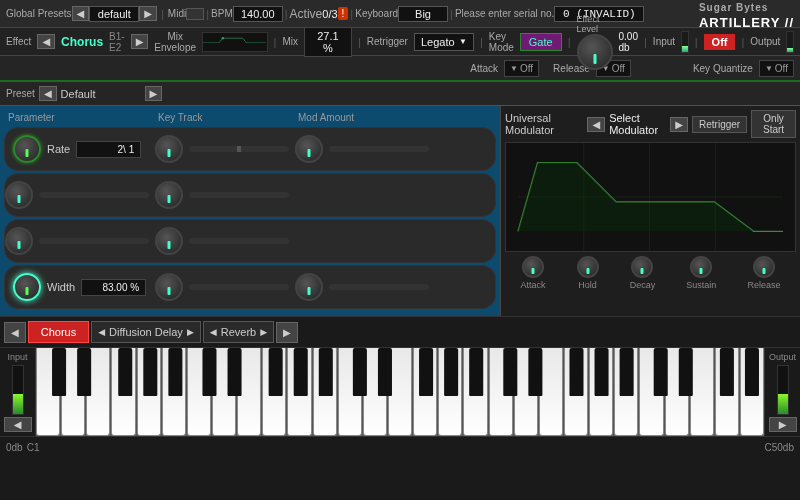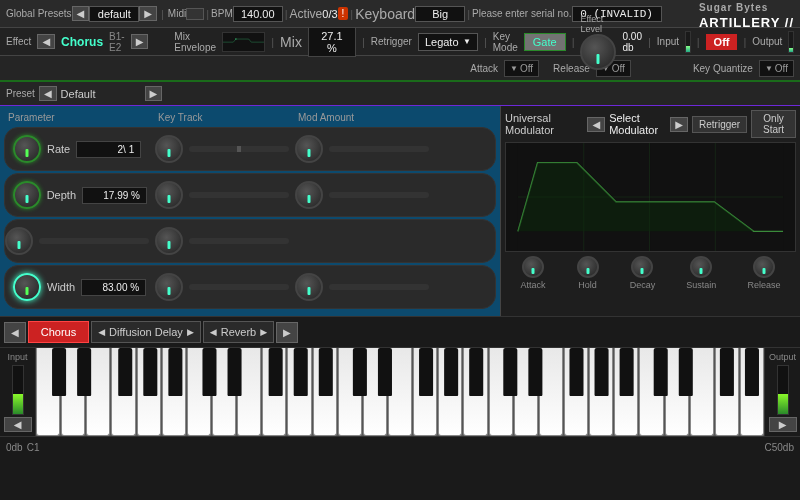--- a/index.html
+++ b/index.html
@@ -316,21 +316,21 @@
       background: #111;
       border: 1px solid #444;
       color: #eee;
       padding: 2px 6px;
       font-size: 11px;
       min-width: 48px;
       text-align: center;
     }
 
     .gate-box {
-      background: #737373;
+      background: #701a75;
       border: 1px solid #2a8a2a;
       color: #4fc;
       padding: 2px 8px;
       font-size: 11px;
     }
 
     .off-btn {
       background: #cc2222;
       color: #fff;
       border: none;
@@ -394,53 +394,53 @@
   <div class="value-box">140.00</div>
 
   <span style="color:#555;padding:0 2px;">|</span>
 
   <span style="color:#aaa;font-size:12px;">Active</span>
   <span style="color:#eee;font-size:11px;">0/3</span>
   <span class="active-badge">!</span>
 
   <span style="color:#555;padding:0 2px;">|</span>
 
-  <span style="color:#aaa;font-size:14px;">Keyboard</span>
+  <span style="color:#aaa;font-size:10px;">Keyboard</span>
   <div class="value-box">Big</div>
 
   <span style="color:#555;padding:0 2px;">|</span>
 
   <span style="color:#aaa;font-size:10px;">Please enter serial no.</span>
   <div class="value-box" style="min-width:90px;font-family:Liberation Mono, monospace;">0 (INVALID)</div>
 
   <div class="logo">
     <span style="color:#aaa;font-size:10px;">Sugar Bytes</span><br>
     <span style="color:#fff;font-size:13px;letter-spacing:1px;font-weight:bold;">ARTILLERY //</span>
   </div>
 </div>
 
 <div style="background:#222;border-bottom:1px solid #444;display:flex;align-items:center;height:28px;padding:0 6px;gap:6px;">
   <span style="color:#aaa;font-size:10px;">Effect</span>
   <button class="arrow-btn">◀</button>
   <span style="color:#4fc;font-weight:bold;font-size:12px;">Chorus</span>
   <span style="color:#888;font-size:10px;">B1-E2</span>
   <button class="arrow-btn">▶</button>
 
-  <span style="flex:1;color:#aaa;font-size:10px;margin-left:20px;">Mix Envelope</span>
+  <span style="flex:1;color:#aaa;font-size:10px;text-align:center;">Mix Envelope</span>
 
   <div style="width:160px;height:20px;background:#111;border:1px solid #333;">
     <svg viewBox="0 0 160 20" xmlns="http://www.w3.org/2000/svg">
       <polyline points="0,20 40,20 50,8 100,8 110,20 160,20" fill="none" stroke="#3a6" stroke-width="1.5"></polyline>
       <circle cx="50" cy="8" r="3" fill="#3a6"></circle>
     </svg>
   </div>
 
   <span style="color:#555;">|</span>
 
-  <span style="color:#aaa;font-size:14px;">Mix</span>
+  <span style="color:#aaa;font-size:10px;">Mix</span>
   <div class="mix-pct">27.1 %</div>
 
   <span style="color:#555;">|</span>
 
   <span style="color:#aaa;font-size:10px;">Retrigger</span>
   <div class="dropdown-box">
     <span>Legato</span>
     <span style="font-size:8px;">▼</span>
   </div>
 
@@ -528,25 +528,20 @@
           <div style="position:absolute;left:50%;top:0;width:4px;height:100%;background:#555;transform:translateX(-50%);"></div>
         </div>
       </div>
       <div class="knob-cell">
         <div class="knob"></div>
         <div style="height:6px;background:#333;flex:1;margin:0 6px;border-radius:3px;"></div>
       </div>
     </div>
 
     <div class="param-row">
-      <div class="param-name-cell">
-        <div class="knob green-ring"></div>
-        <span class="param-name">Depth</span>
-        <div class="param-value">17.99 %</div>
-      </div>
       <div class="knob-cell">
         <div class="knob"></div>
         <div style="height:6px;background:#333;flex:1;margin:0 6px;border-radius:3px;"></div>
       </div>
       <div class="knob-cell">
         <div class="knob"></div>
         <div style="height:6px;background:#333;flex:1;margin:0 6px;border-radius:3px;"></div>
       </div>
     </div>
 

